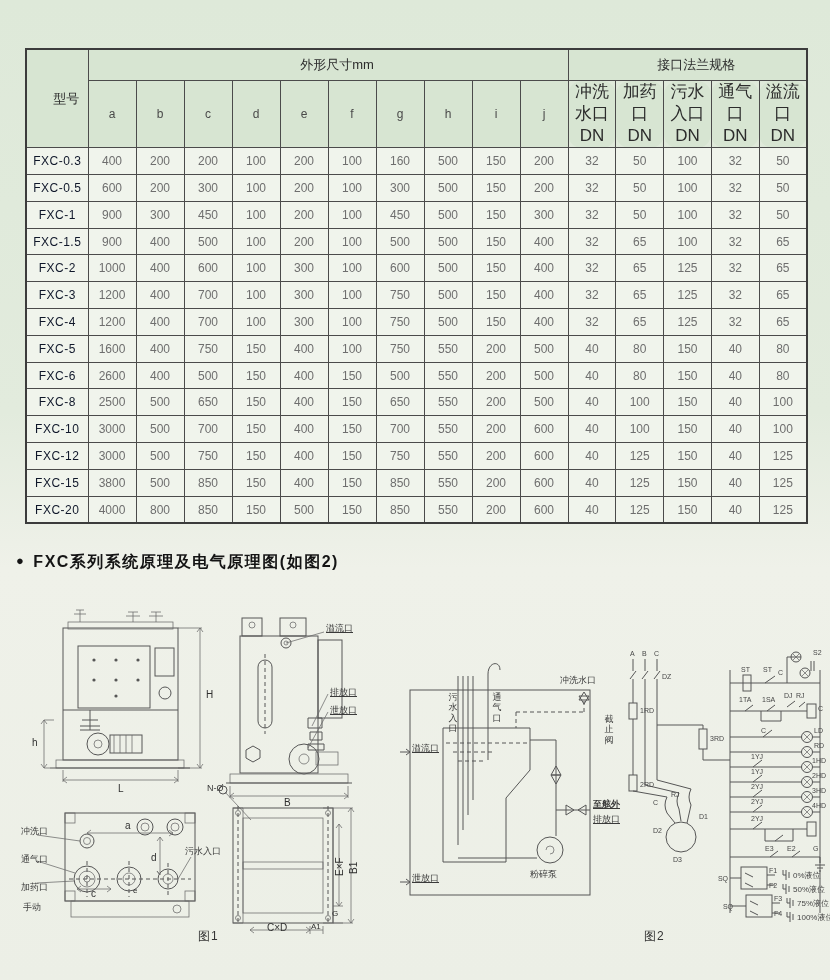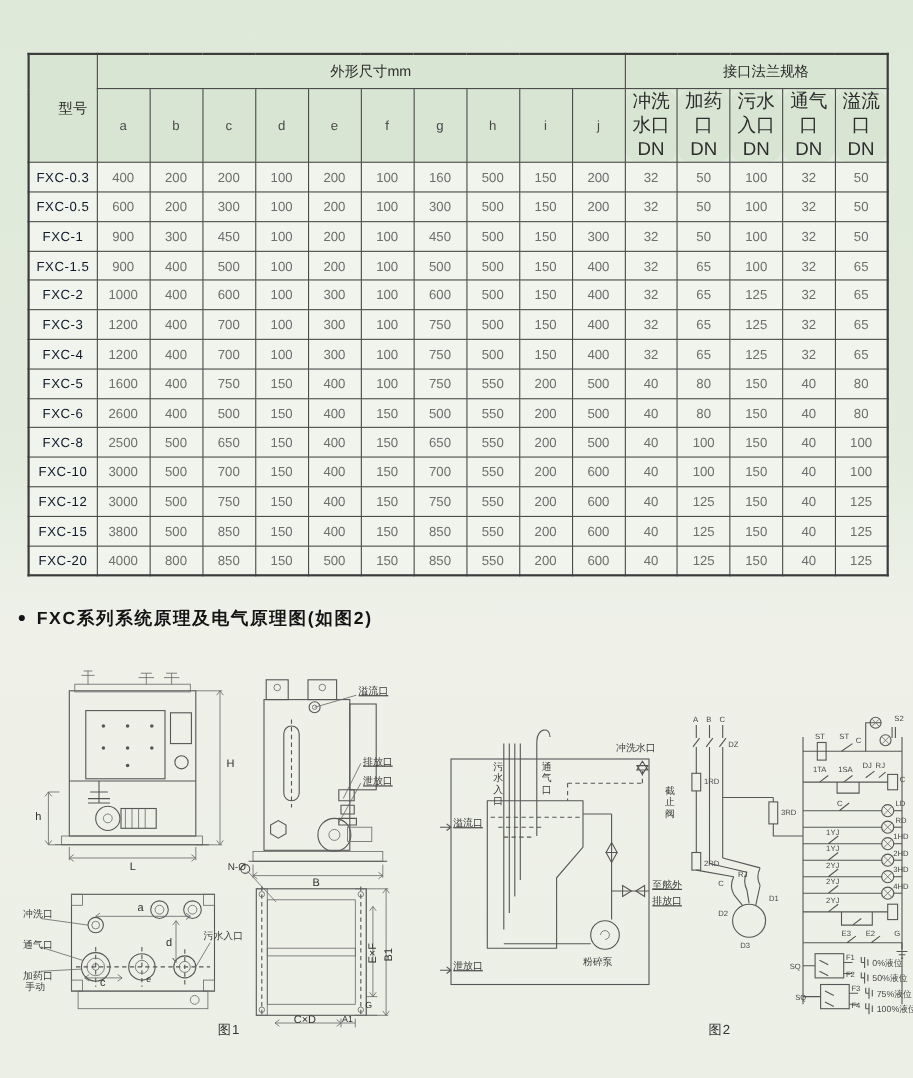--- a/index.html
+++ b/index.html
@@ -432,21 +432,21 @@
       <rect class="thin" x="46" y="106" width="118" height="16"></rect>
       <circle class="thin" cx="152" cy="114" r="4"></circle>
       <line class="thin" x1="12" y1="40" x2="55" y2="46"></line>
       <line class="thin" x1="12" y1="66" x2="50" y2="78"></line>
       <line class="thin" x1="12" y1="88" x2="49" y2="86"></line>
       <line class="thin" x1="153" y1="84" x2="166" y2="62"></line>
     </svg>
     <div class="lbl" style="left:-4px;top:32px;">冲洗口</div>
     <div class="lbl" style="left:-4px;top:60px;">通气口</div>
     <div class="lbl" style="left:-4px;top:88px;">加药口</div>
-    <div class="lbl" style="left:-2px;top:98px;">手动</div>
+    <div class="lbl" style="left:-2px;top:108px;">手动</div>
     <div class="lbl" style="left:160px;top:52px;">污水入口</div>
     <div class="lbl dim" style="left:100px;top:26px;">a</div>
     <div class="lbl dim" style="left:66px;top:94px;">c</div>
     <div class="lbl dim" style="left:126px;top:58px;">d</div>
     <div class="lbl dim" style="left:108px;top:92px;font-size:8px;">e</div>
   </div>
 
   <div class="diag" style="left:205px;top:778px;width:160px;height:155px;">
     <svg width="160" height="155">
       <line class="thin" x1="20" y1="14" x2="46" y2="42"></line>
@@ -491,21 +491,21 @@
       <path class="thin" d="M152,210 m-4,0 a4,4 0 1,1 4,4"></path>
       <path class="stroke" d="M60,218 H139"></path>
       <path class="stroke" d="M2,112 H12 M8,109 l4,3 -4,3 M2,242 H12 M8,239 l4,3 -4,3"></path>
     </svg>
     <div class="vlbl" style="left:50px;top:52px;">污水入口</div>
     <div class="vlbl" style="left:94px;top:52px;">通气口</div>
     <div class="lbl" style="left:162px;top:36px;">冲洗水口</div>
     <div class="vlbl" style="left:192px;top:74px;margin-left:14px;">截止阀</div>
     <div class="lbl" style="left:14px;top:104px;text-decoration:underline;">溢流口</div>
     <div class="lbl" style="left:14px;top:234px;text-decoration:underline;">泄放口</div>
-    <div class="lbl" style="left:195px;top:160px;text-decoration:underline;">至舷外</div>
+    <div class="lbl" style="left:195px;top:160px;text-decoration:underline;font-weight:bold;">至舷外</div>
     <div class="lbl" style="left:195px;top:175px;text-decoration:underline;">排放口</div>
     <div class="lbl" style="left:132px;top:230px;">粉碎泵</div>
   </div>
 
   <div class="diag" style="left:615px;top:645px;width:215px;height:275px;">
     <svg width="215" height="275">
 
       <path class="stroke" d="M18,14 V26 M30,14 V26 M42,14 V26"></path>
       <path class="stroke" d="M15,34 L21,26 M27,34 L33,26 M39,34 L45,26"></path>
       <path class="stroke" d="M18,34 V58 M30,34 V140 M42,34 V135"></path>

